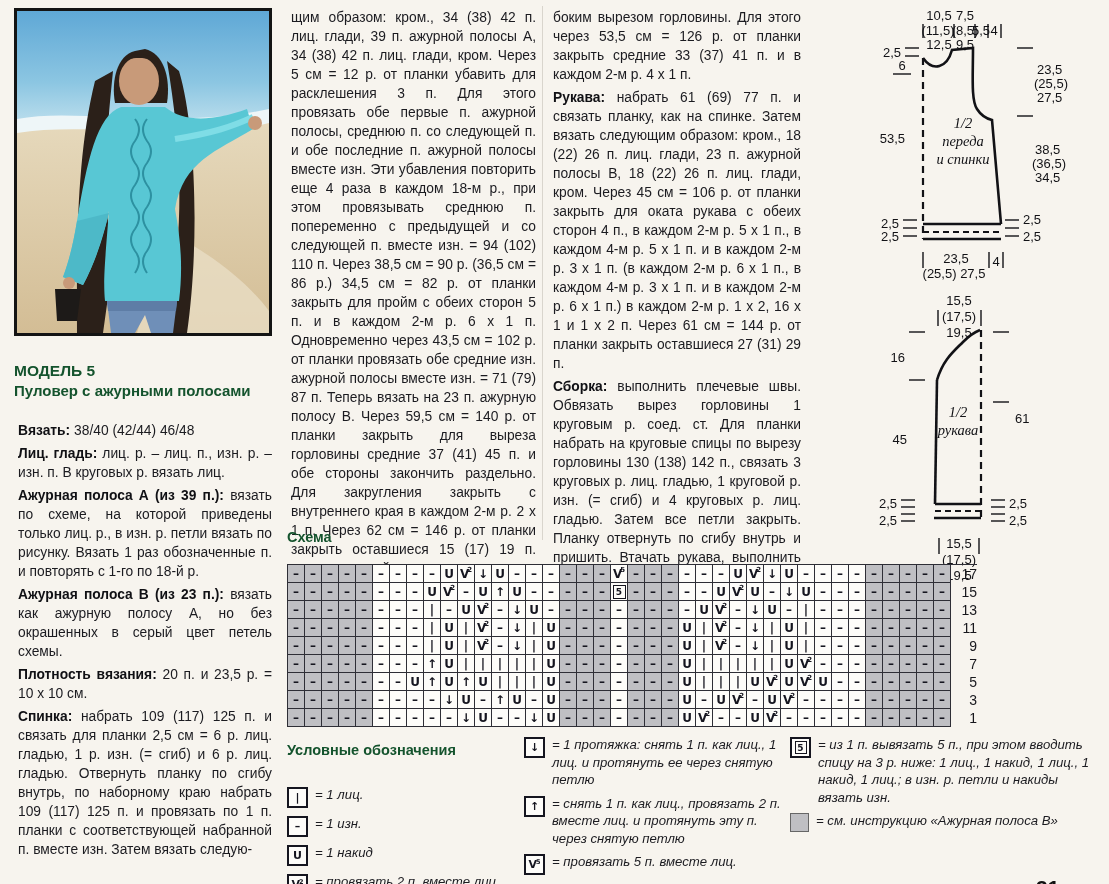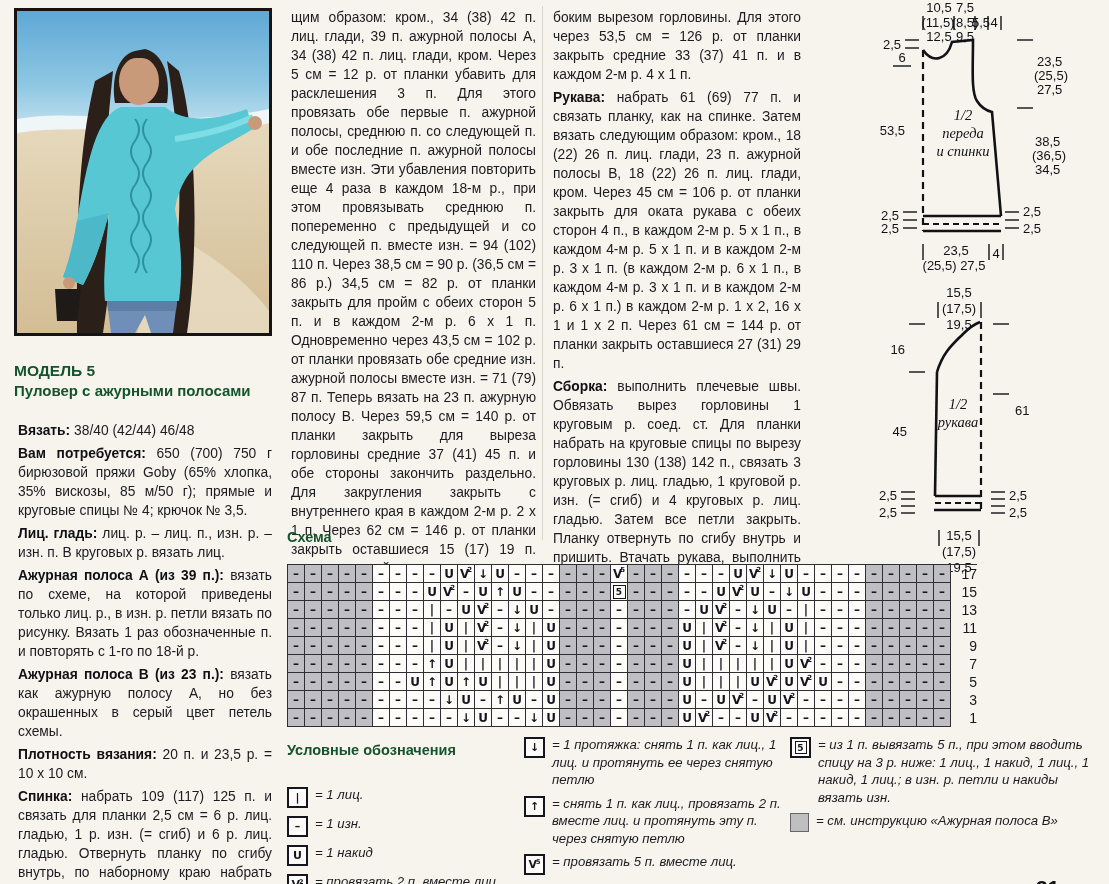--- a/index.html
+++ b/index.html
@@ -47,21 +47,21 @@
       font:700 11px "DejaVu Sans",sans-serif;font-style:normal;color:#15151f;margin-top:1px;}
   .symbox.gray{background:#bfbfc3;border:1px solid #666;}
   .symbox sup{font-size:6.5px;line-height:6px;margin:-5px 0 0 -1px;}
   .symbox .bx5{width:10px;height:11px;}
   .legA{left:287px;top:786px;width:240px;}
   .legA .legenditem{margin-bottom:7px;}
   .legB{left:524px;top:736px;width:266px;}
   .legC{left:790px;top:736px;width:312px;}
 
   
-  .diagrams{left:853px;top:0px;width:256px;}
+  .diagrams{left:853px;top:8px;width:256px;}
   .diagrams svg{display:block;}
   .dtxt{font:13px "Liberation Sans",sans-serif;fill:#121216;}
   .ditalic{font:italic 14.5px "Liberation Serif",serif;fill:#121216;}
   .dline{stroke:#121216;stroke-width:2.6;fill:none;}
   .dthin{stroke:#121216;stroke-width:1.4;fill:none;}
   .ddash{stroke:#121216;stroke-width:2.2;fill:none;stroke-dasharray:7 5;}
   .ddash2{stroke:#121216;stroke-width:1.8;fill:none;stroke-dasharray:6 4;}
 
   .pageno{left:1036px;top:876px;font-size:21px;font-weight:700;color:#111;}
 </style>
@@ -110,21 +110,20 @@
       <path d="M38,278 L64,278 L60,310 L40,310 Z" fill="#1d1a18"></path>
     </g>
   </svg>
 </div>
 
 <div class="abs col1">
   <p class="redhead model">МОДЕЛЬ 5</p>
   <p class="redhead title">Пуловер с ажурными полосами</p>
   <div class="textcol">
       <p><b>Вязать:</b> 38/40 (42/44) 46/48</p>
-      <p><b>Вам потребуется:</b> 650 (700) 750 г бирюзовой пряжи Goby (65% хлопка, 35% вискозы, 85 м/50 г); прямые и круговые спицы № 4; крючок № 3,5.</p>
       <p><b>Лиц. гладь:</b> лиц. р. – лиц. п., изн. р. – изн. п. В круговых р. вязать лиц.</p>
       <p><b>Ажурная полоса А (из 39 п.):</b> вязать по схеме, на которой приведены только лиц. р., в изн. р. петли вязать по рисунку. Вязать 1 раз обозначенные п. и повторять с 1-го по 18-й р.</p>
       <p><b>Ажурная полоса В (из 23 п.):</b> вязать как ажурную полосу А, но без окрашенных в серый цвет петель схемы.</p>
       <p><b>Плотность вязания:</b> 20 п. и 23,5 р. = 10 х 10 см.</p>
       <p><b>Спинка:</b> набрать 109 (117) 125 п. и связать для планки 2,5 см = 6 р. лиц. гладью, 1 р. изн. (= сгиб) и 6 р. лиц. гладью. Отвернуть планку по сгибу внутрь, по наборному краю набрать 109 (117) 125 п. и провязать по 1 п. планки с соответствующей набранной п. вместе изн. Затем вязать следую-</p>
     </div>
 </div>
 
 <div class="abs col2 textcol">
     <p>щим образом: кром., 34 (38) 42 п. лиц. глади, 39 п. ажурной полосы А, 34 (38) 42 п. лиц. глади, кром. Через 5 см = 12 р. от планки убавить для расклешения 3 п. Для этого провязать обе первые п. ажурной полосы, среднюю п. со следующей п. и обе последние п. ажурной полосы вместе изн. Эти убавления повторить еще 4 раза в каждом 18-м р., при этом провязывать среднюю п. попеременно с предыдущей и со следующей п. вместе изн. = 94 (102) 110 п. Через 38,5 см = 90 р. (36,5 см = 86 р.) 34,5 см = 82 р. от планки закрыть для пройм с обеих сторон 5 п. и в каждом 2-м р. 6 х 1 п. Одновременно через 43,5 см = 102 р. от планки провязать обе средние изн. ажурной полосы вместе изн. = 71 (79) 87 п. Теперь вязать на 23 п. ажурную полосу В. Через 59,5 см = 140 р. от планки закрыть для выреза горловины средние 37 (41) 45 п. и обе стороны закончить раздельно. Для закругления закрыть с внутреннего края в каждом 2-м р. 2 х 1 п. Через 62 см = 146 р. от планки закрыть оставшиеся 15 (17) 19 п. плеча с каждой стороны.</p>

